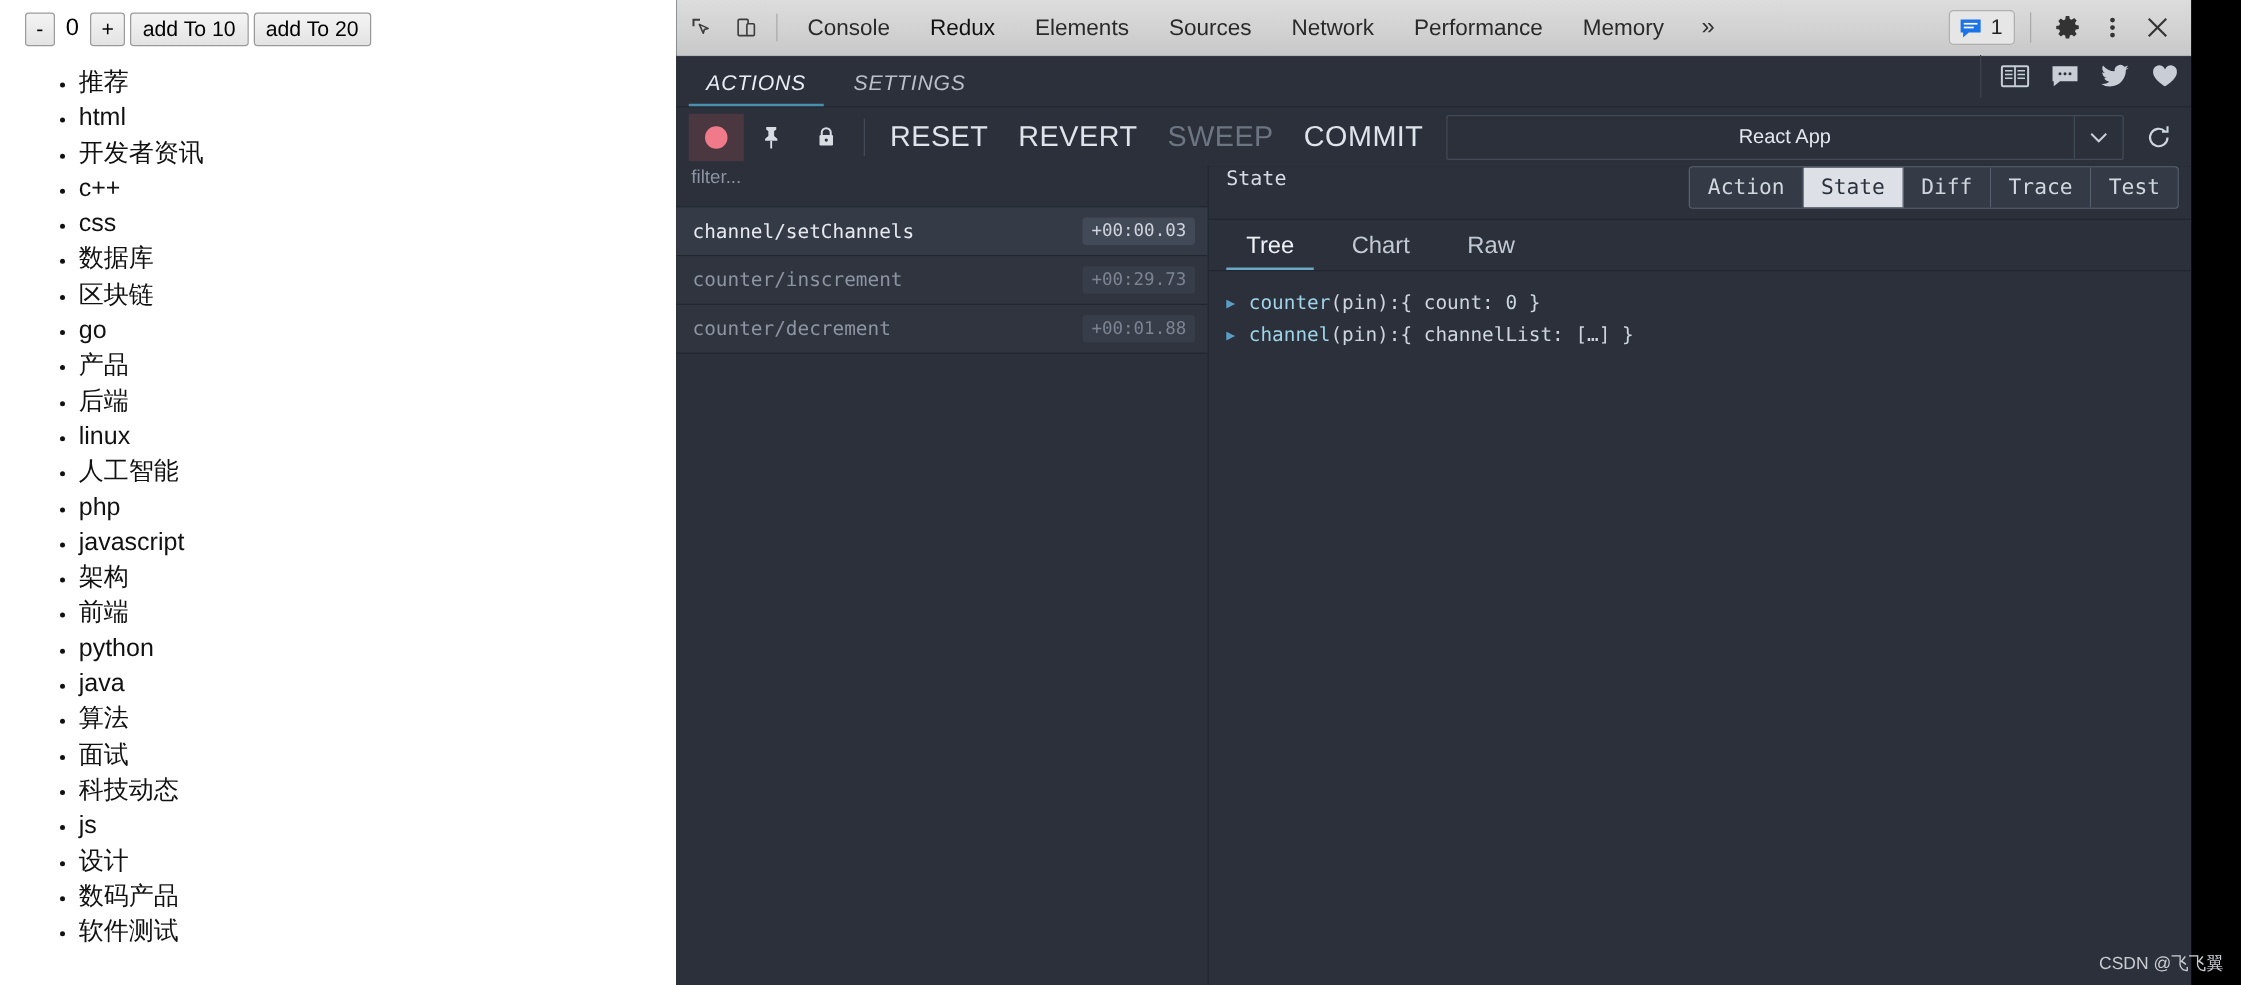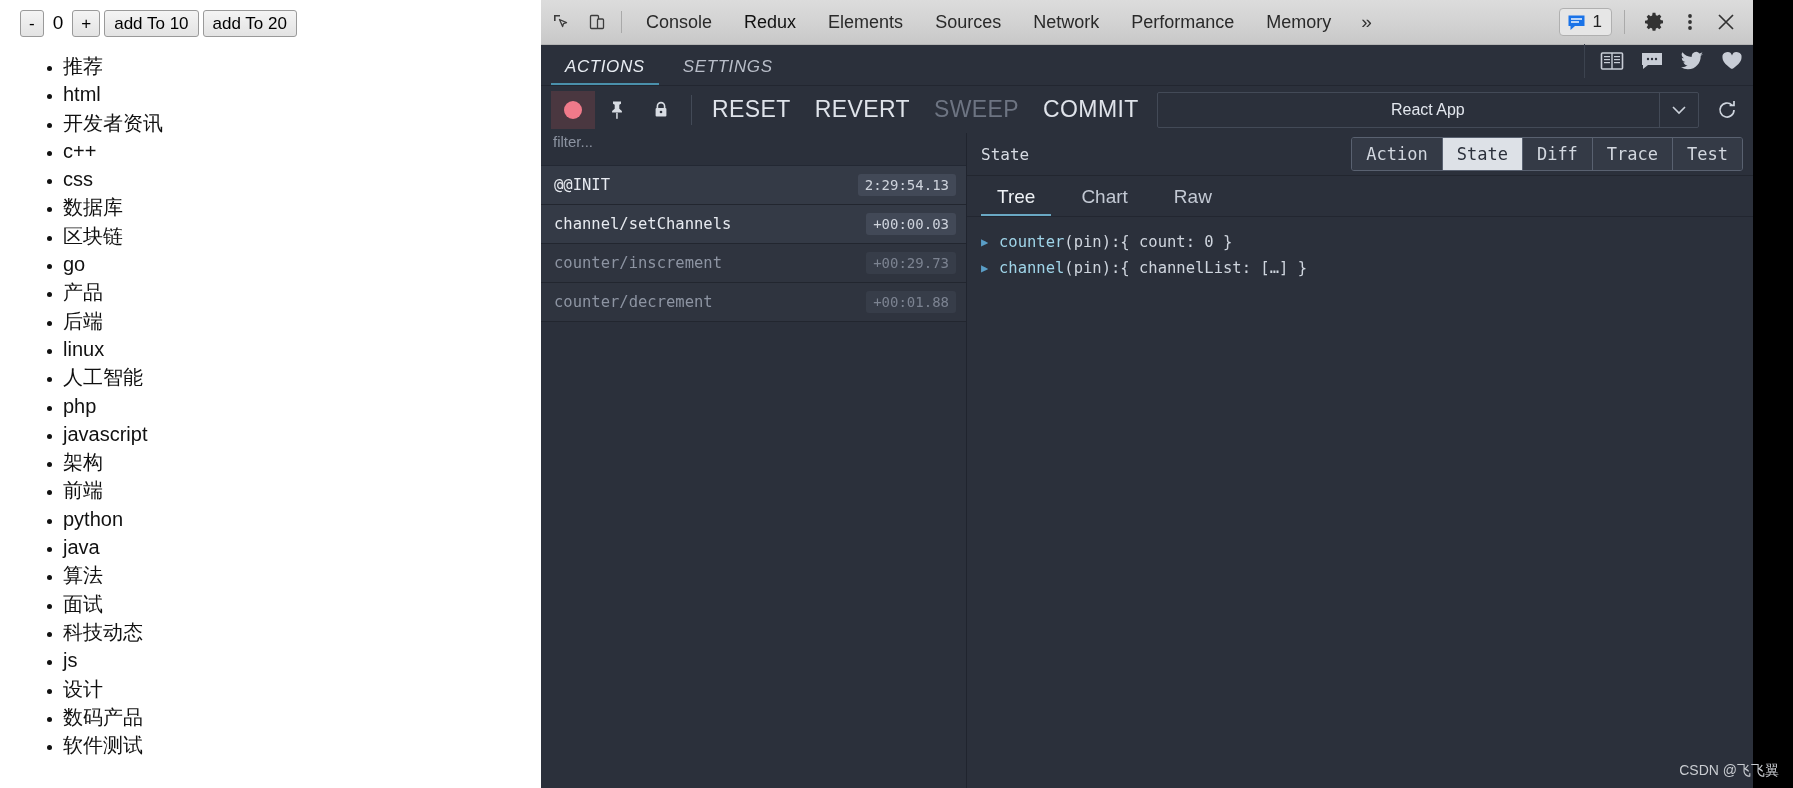--- a/index.html
+++ b/index.html
@@ -312,21 +312,21 @@
 
   .state-col {
     flex: 1;
     background: #2b303b;
     display: flex;
     flex-direction: column;
   }
   .state-head {
     height: 42px;
     display: flex;
-    align-items: center;
+    align-items: flex-start;
     padding: 0 10px 0 14px;
     border-bottom: 1px solid #22262f;
   }
   .state-head .title {
     font-family: "DejaVu Sans Mono", monospace;
     font-size: 16px;
     color: #d7dbe3;
   }
   .seg-group {
     margin-left: auto;
@@ -583,24 +583,20 @@
     </div>
 
     <div class="rx-body">
 
       <div class="actions-col">
         <div class="filter-row">
           <span>filter...</span>
         </div>
         <div id="actions-list">
             <div class="action-item">
-              <span class="action-name">@@INIT</span>
-              <span class="action-time">2:29:54.13</span>
-            </div>
-            <div class="action-item">
               <span class="action-name">channel/setChannels</span>
               <span class="action-time">+00:00.03</span>
             </div>
             <div class="action-item dim">
               <span class="action-name">counter/inscrement</span>
               <span class="action-time">+00:29.73</span>
             </div>
             <div class="action-item dim">
               <span class="action-name">counter/decrement</span>
               <span class="action-time">+00:01.88</span>

